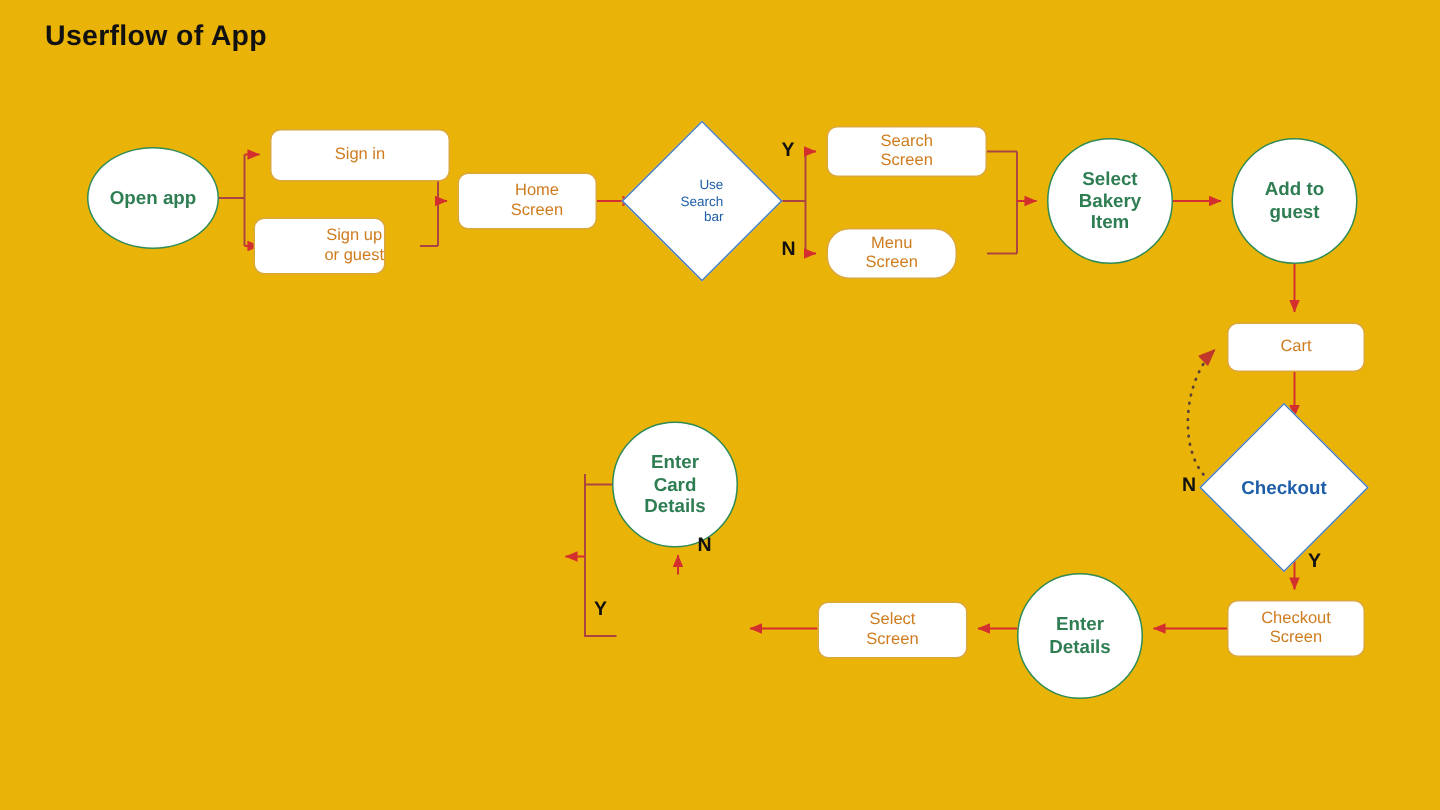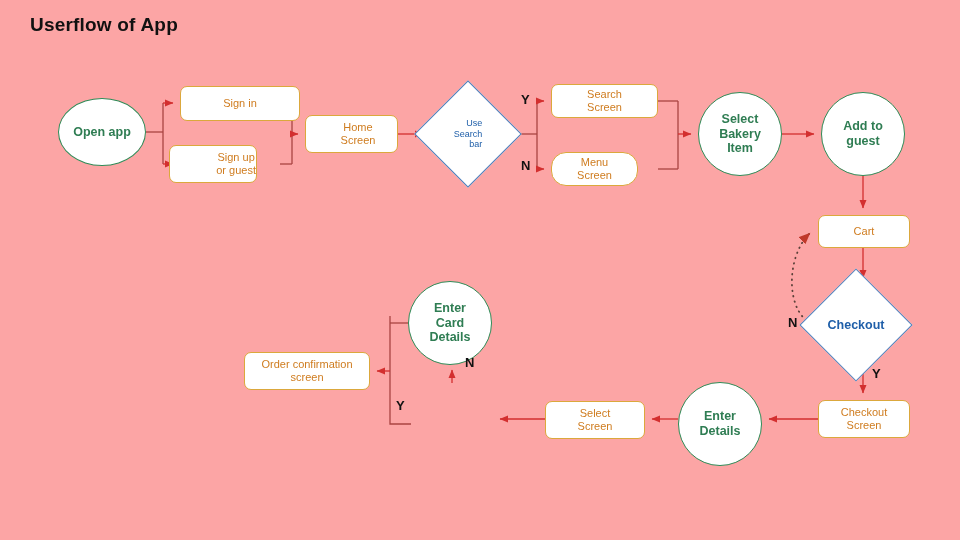--- a/index.html
+++ b/index.html
@@ -4,21 +4,21 @@
 <style>
   html, body {
     margin: 0;
     padding: 0;
     background: #ffffff;
   }
   #canvas {
     position: relative;
     width: 960px;
     height: 540px;
-    background: #fca5a5;
+    background: #eab308;
     font-family: "Liberation Sans", sans-serif;
     overflow: hidden;
   }
   #title {
     position: absolute;
     left: 30px;
     top: 14px;
     font-size: 19px;
     font-weight: bold;
     color: #111111;
@@ -235,24 +235,20 @@
 Screen</span>
   </div>
 
 
   <div class="node circle" style="left:408px;top:281px;width:84px;height:84px;white-space:pre-line;">
     <span>Enter
 Card
 Details</span>
   </div>
 
-  <div class="node box" style="left:244px;top:352px;width:126px;height:38px;white-space:pre-line;">
-    <span>Order confirmation
-screen</span>
-  </div>
 
   <div class="edge-label" style="left:521px;top:92px;">Y</div>
   <div class="edge-label" style="left:521px;top:158px;">N</div>
   <div class="edge-label" style="left:788px;top:315px;">N</div>
   <div class="edge-label" style="left:872px;top:366px;">Y</div>
   <div class="edge-label" style="left:465px;top:355px;">N</div>
   <div class="edge-label" style="left:396px;top:398px;">Y</div>
 
 </div>
 

